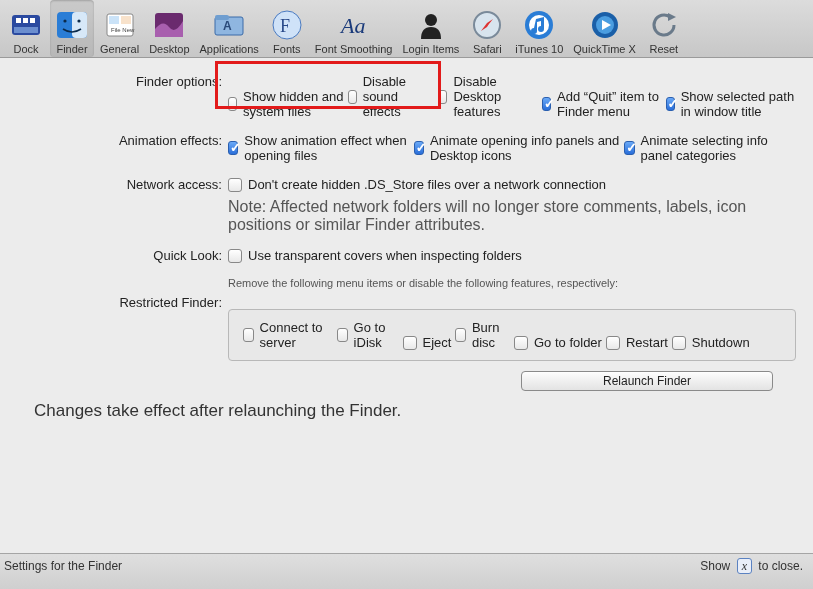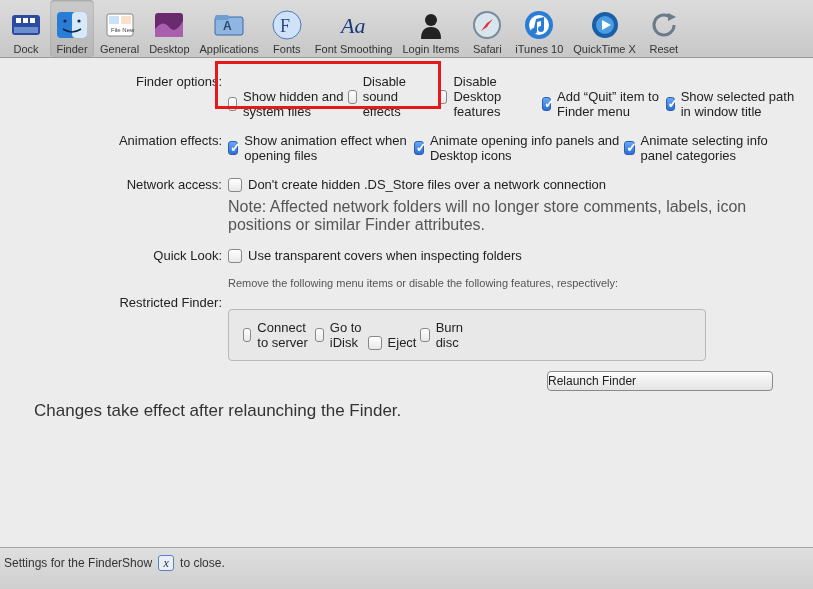--- a/index.html
+++ b/index.html
@@ -97,51 +97,52 @@
   }
   .groupbox {
     border: 1px solid #b8b8b8;
     border-radius: 4px;
     background: #e8e8e8;
     padding: 10px 14px;
     display: grid;
     grid-template-columns: 1fr 1fr;
     gap: 8px 4px;
     margin-top: 20px;
-    width: 478px;
+    width: 568px;
   }
   .subhead {
     font-size: 11px;
     color: #555;
     margin-bottom: 4px;
   }
   .highlight {
     position: absolute;
     border: 3px solid #e21a1a;
     pointer-events: none;
   }
   .btn {
     border: 1px solid #8a8a8a;
     border-radius: 4px;
     background: linear-gradient(#fdfdfd,#e3e3e3);
     font-size: 12px;
     padding: 2px 0;
-    width: 226px;
+    text-align: center;
+    width: 252px;
     box-shadow: 0 1px 0 rgba(255,255,255,0.6) inset;
     cursor: default;
   }
   .footer {
     position: absolute;
     bottom: 0; left: 0; right: 0;
-    height: 42px;
+    height: 36px;
     background: linear-gradient(#dfdfdf,#cfcfcf);
     border-top: 1px solid #a5a5a5;
     display: flex;
     align-items: center;
-    justify-content: flex-start;
+    justify-content: space-between;
     padding: 0 10px 12px 4px;
     font-size: 12px;
     color: #333;
   }
   .key {
     display: inline-block;
     border: 1px solid #5b82c1;
     border-radius: 3px;
     padding: 0 4px;
     font-style: italic;
@@ -379,20 +380,34 @@
             </label>
             <label class="chk">
               <input type="checkbox" style="">
               <span>Eject</span>
             </label>
             <label class="chk">
               <input type="checkbox" style="">
               <span>Burn disc</span>
             </label>
           </div>
+        <div class="opts" id="opts-rright">
+            <label class="chk">
+              <input type="checkbox" style="">
+              <span>Go to folder</span>
+            </label>
+            <label class="chk">
+              <input type="checkbox" style="">
+              <span>Restart</span>
+            </label>
+            <label class="chk">
+              <input type="checkbox" style="">
+              <span>Shutdown</span>
+            </label>
+          </div>
       </div>
     </div>
   </div>
 
   <div class="relaunch-row">
     <div class="btn">Relaunch Finder</div>
   </div>
   <div class="changes-note">Changes take effect after relaunching the Finder.</div>
 </div>
 

